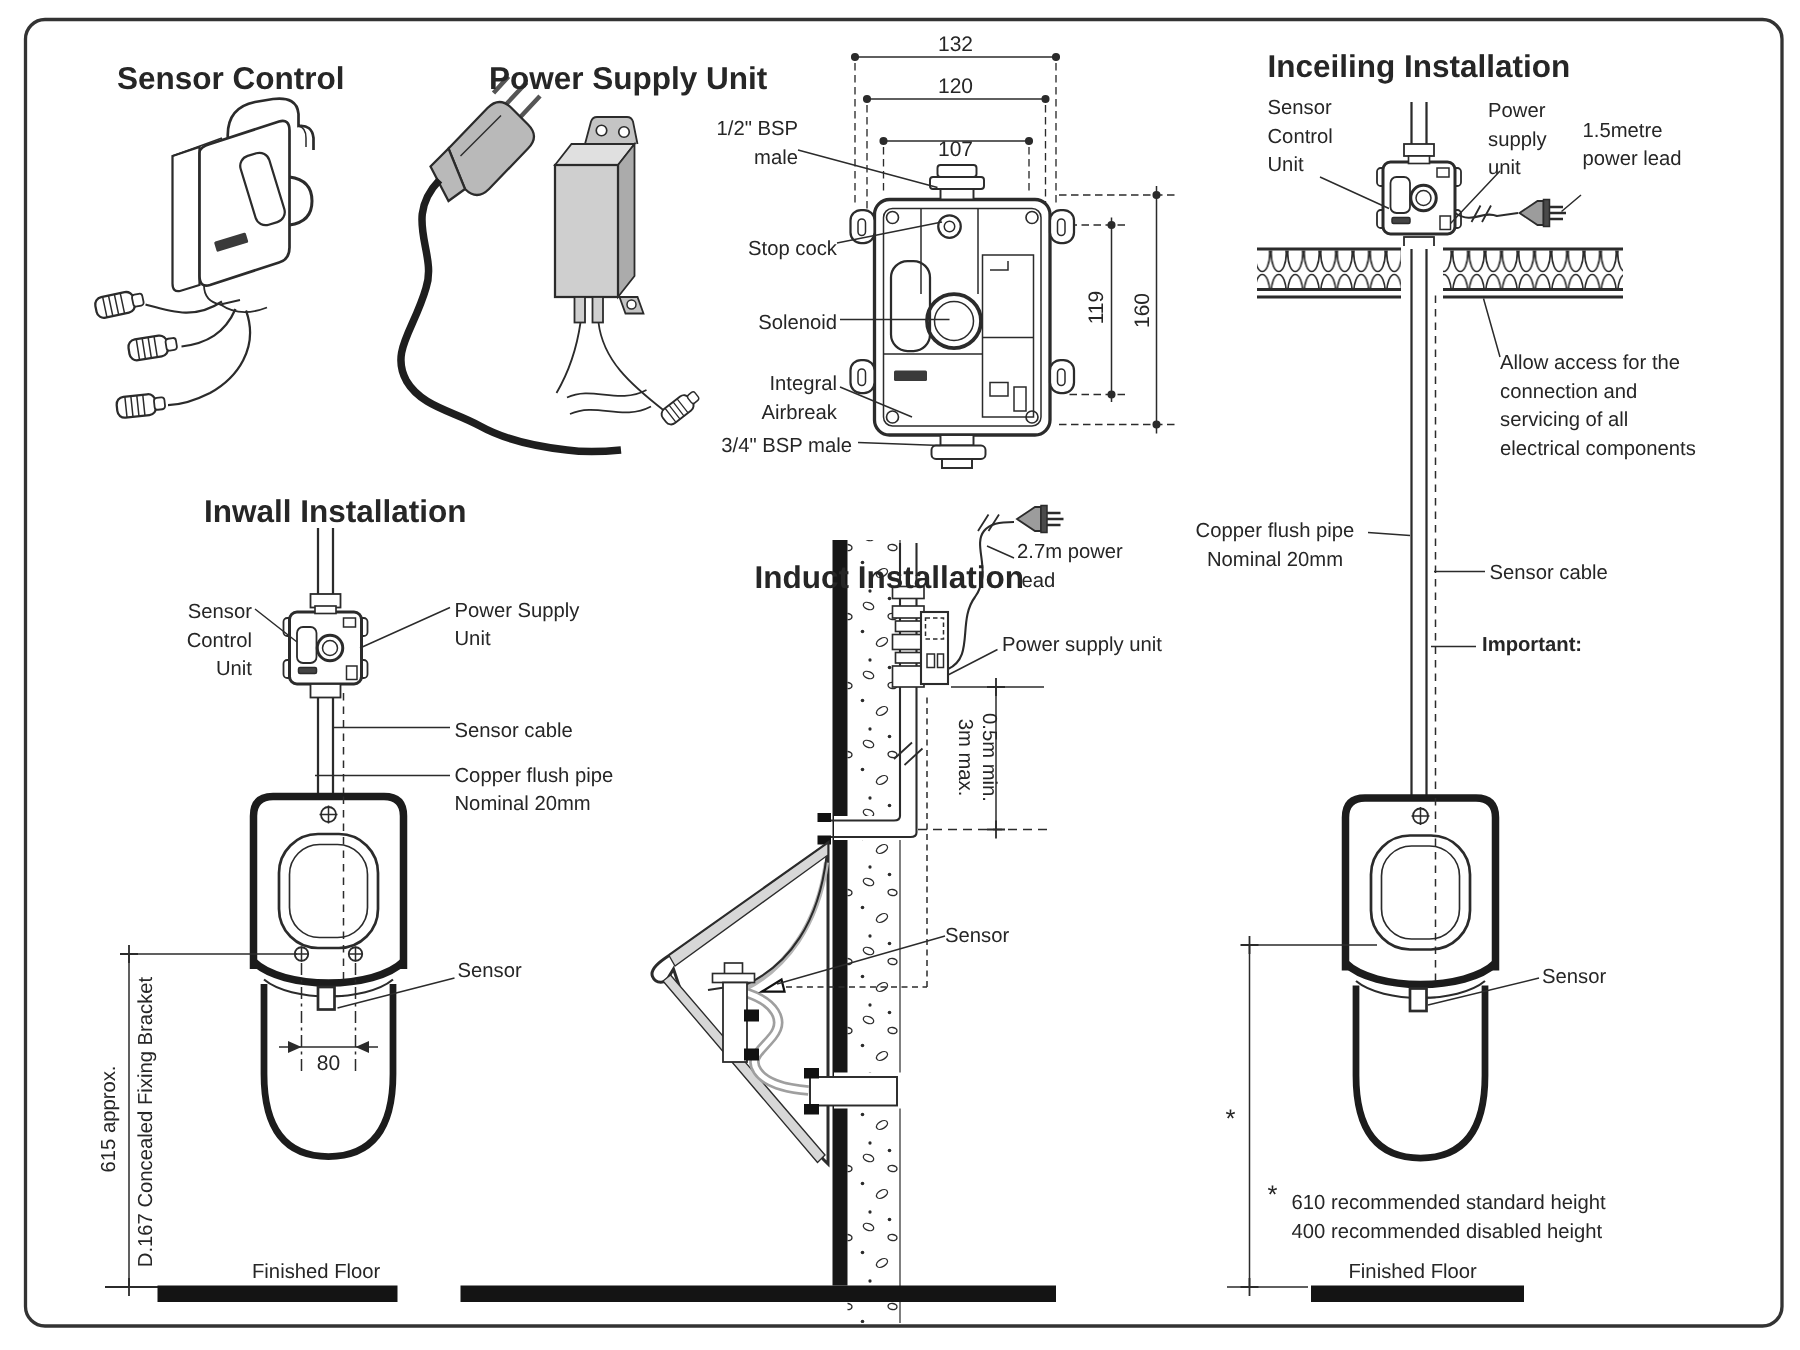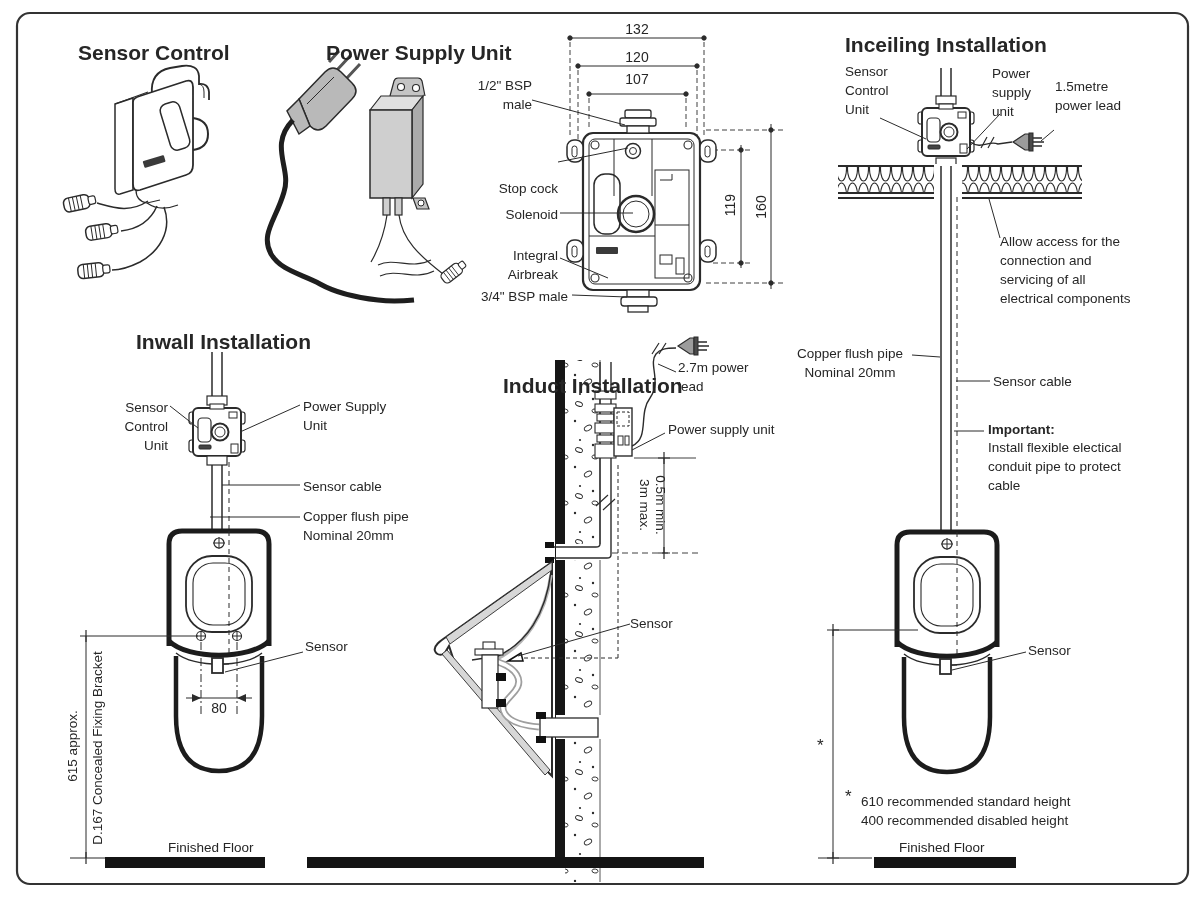--- a/index.html
+++ b/index.html
@@ -295,39 +295,38 @@
     <path d="M 676,372 L 658,364 M 665,433 L 632,450" stroke-width="1"></path>
     <rect x="307" y="857" width="397" height="11" fill="#141414" stroke="none"></rect>
   </g>
 </svg>
 
 <div class="title" style="left:78px;top:41px;">Sensor Control</div>
 <div class="title" style="left:326px;top:41px;">Power Supply Unit</div>
 
 <div class="dim ctr" style="left:637px;top:21px;text-align:center;">132</div>
 <div class="dim ctr" style="left:637px;top:49px;">120</div>
-<div class="dim ctr" style="left:637px;top:71px;">107</div>
+<div class="dim ctr" style="left:637px;top:91px;">107</div>
 <div class="rot-ccw" style="left:730px;top:205px;font-size:14px;">119</div>
 <div class="rot-ccw" style="left:761px;top:207px;font-size:14px;">160</div>
 
 <div class="label right" style="left:472px;top:76px;width:60px;">1/2" BSP male</div>
-<div class="label right nw" style="left:468px;top:156px;width:90px;margin-top:23px;">Stop cock</div>
+<div class="label right nw" style="left:468px;top:156px;width:90px;">Stop cock</div>
 <div class="label right nw" style="left:468px;top:205px;width:90px;">Solenoid</div>
 <div class="label right" style="left:496px;top:246px;width:62px;">Integral Airbreak</div>
 <div class="label right nw" style="left:448px;top:287px;width:120px;">3/4" BSP male</div>
 
 <div class="title" style="left:845px;top:33px;">Inceiling Installation</div>
 <div class="label" style="left:845px;top:62px;width:62px;">Sensor Control Unit</div>
 <div class="label" style="left:992px;top:64px;width:58px;">Power supply unit</div>
 <div class="label" style="left:1055px;top:77px;width:76px;">1.5metre power lead</div>
 <div class="label" style="left:1000px;top:232px;width:140px;">Allow access for the connection and servicing of all electrical components</div>
 <div class="label center" style="left:788px;top:344px;width:124px;">Copper flush pipe Nominal 20mm</div>
 <div class="label nw" style="left:993px;top:372px;">Sensor cable</div>
 <div class="label nw bold" style="left:988px;top:420px;">Important:</div>
-<div class="label" style="left:988px;top:438px;width:168px;">Install flexible electical conduit pipe to protect cable</div>
 <div class="label nw" style="left:1028px;top:641px;">Sensor</div>
 <div class="star" style="left:817px;top:736px;">*</div>
 <div class="star" style="left:845px;top:787px;">*</div>
 <div class="label nw" style="left:861px;top:792px;">610 recommended standard height</div>
 <div class="label nw" style="left:861px;top:811px;">400 recommended disabled height</div>
 <div class="label nw" style="left:899px;top:838px;">Finished Floor</div>
 
 <div class="title" style="left:136px;top:330px;">Inwall Installation</div>
 <div class="label right" style="left:108px;top:398px;width:60px;">Sensor Control Unit</div>
 <div class="label" style="left:303px;top:397px;width:105px;">Power Supply Unit</div>

